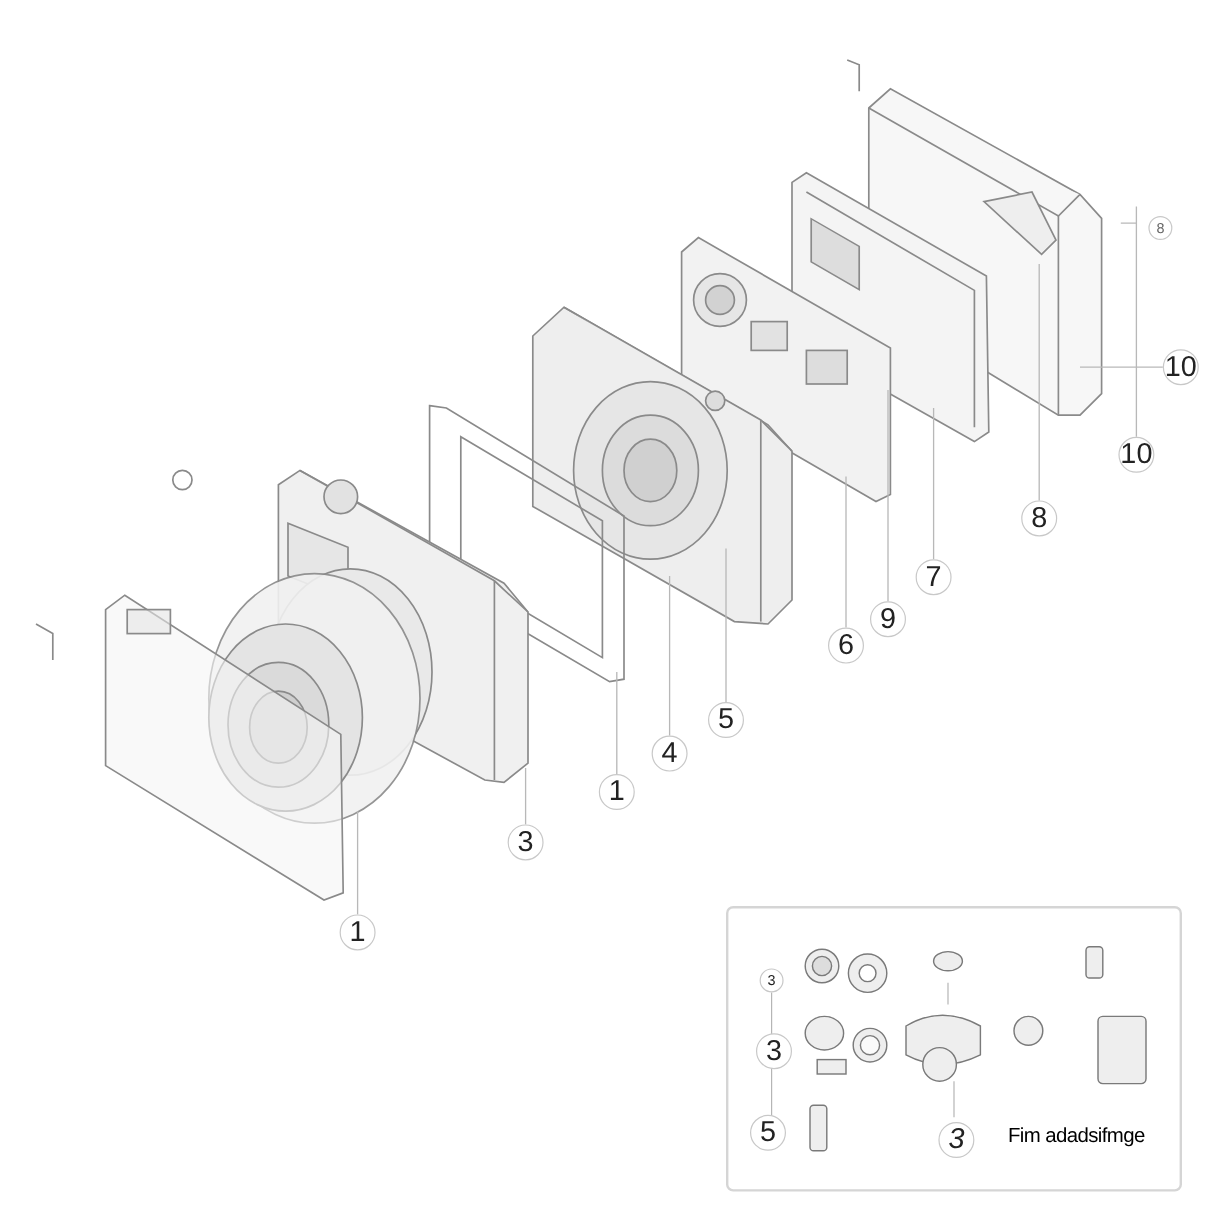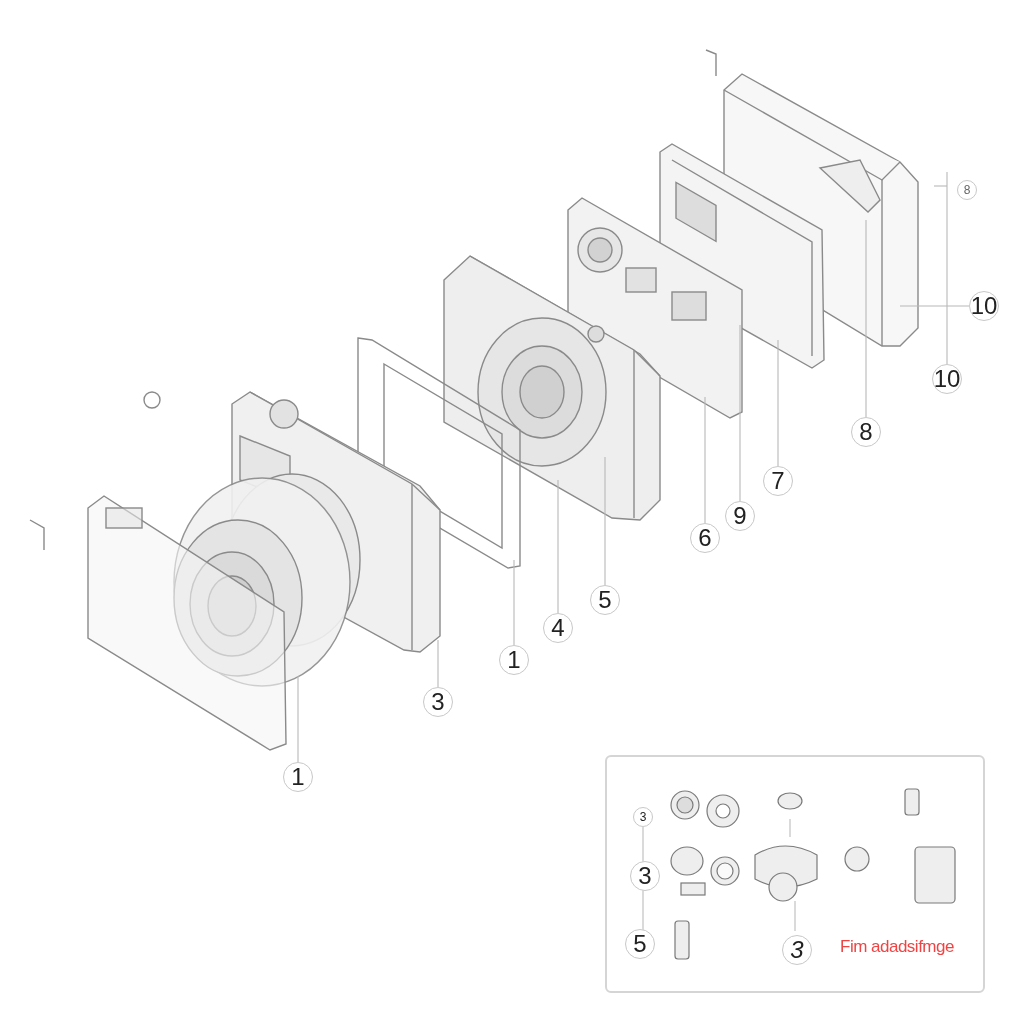--- a/index.html
+++ b/index.html
@@ -1,21 +1,21 @@
 <!DOCTYPE html>
 <html><head>
 <meta charset="utf-8">
 <style>
   html,body{margin:0;padding:0;background:#ffffff;}
   body{width:1024px;height:1024px;position:relative;overflow:hidden;font-family:"Liberation Sans",sans-serif;}
   svg.main{position:absolute;left:0;top:0;}
   .callout{position:absolute;width:30px;height:30px;margin-left:-15px;margin-top:-15px;border:1.5px solid #c8c8c8;border-radius:50%;background:#fff;display:flex;align-items:center;justify-content:center;font-size:24px;color:#222;box-sizing:border-box;}
   .callout.small{width:20px;height:20px;margin-left:-10px;margin-top:-10px;font-size:12px;color:#666;}
   .inset{position:absolute;left:605px;top:755px;width:380px;height:238px;border:2px solid #d5d5d5;border-radius:6px;box-sizing:border-box;}
-  .inset-caption{position:absolute;left:840px;top:937px;font-size:17px;color:#ef4444;letter-spacing:-0.5px;}
+  .inset-caption{position:absolute;left:840px;top:937px;font-size:17px;color:#000000;letter-spacing:-0.5px;}
 </style>
 </head>
 <body>
 
 <svg class="main" width="1024" height="1024" viewBox="0 0 1024 1024">
   <g fill="none" stroke="#8a8a8a" stroke-width="1.4">
 
     <g fill="#f7f7f7">
       <path d="M724 90 L742 74 L900 162 L918 182 L918 328 L900 346 L882 346 L724 250 Z"></path>
       <path d="M724 90 L882 180 L900 162"></path>

